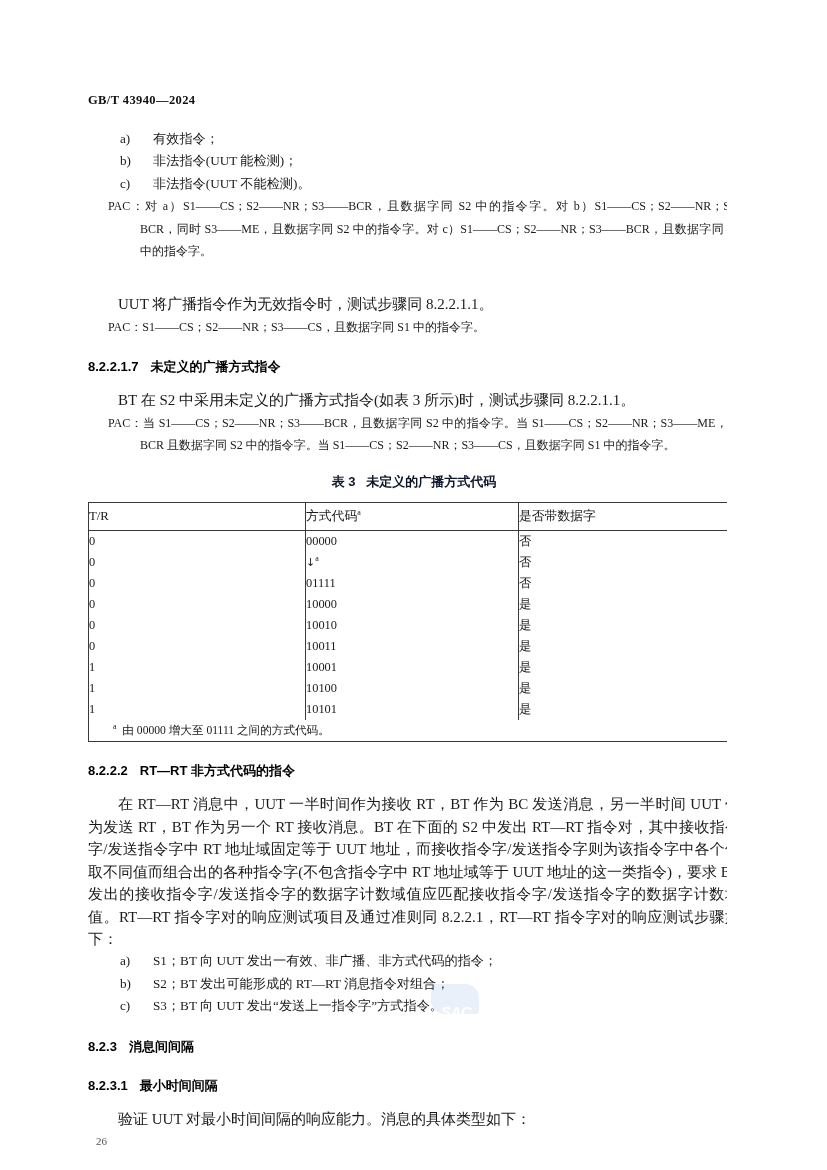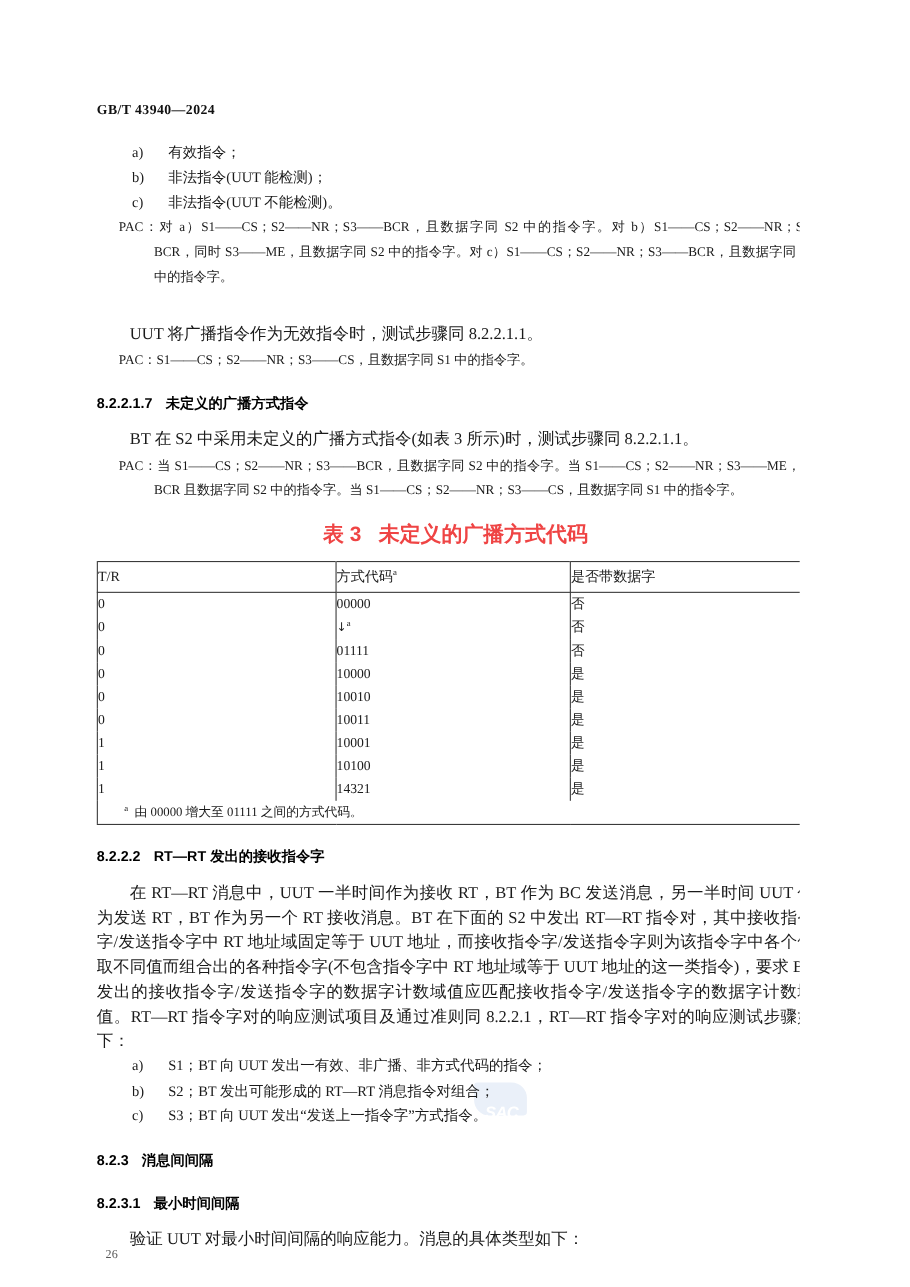--- a/index.html
+++ b/index.html
@@ -91,24 +91,24 @@
 
   .sp-before-head { height: 19px; }
   .sp-after-head { height: 12px; }
   .sp-small { height: 11px; }
   .sp-med { height: 17px; }
 
   
   .table-caption {
     font-family: "Liberation Sans", "DejaVu Sans", sans-serif;
     font-weight: bold;
-    font-size: 19px;
+    font-size: 13px;
     text-align: center;
     margin: 0;
-    color: #ef4444;
+    color: #0f172a;
   }
   table.data-table {
     border-collapse: collapse;
     width: 652px;
     margin: 0;
     table-layout: fixed;
     border: 1.1px solid #3a3a3a;
   }
   table.data-table th,
   table.data-table td {
@@ -291,32 +291,32 @@
           <td>10001</td>
           <td>是</td>
         </tr>
         <tr>
           <td>1</td>
           <td>10100</td>
           <td>是</td>
         </tr>
         <tr>
           <td>1</td>
-          <td>14321</td>
+          <td>10101</td>
           <td>是</td>
         </tr>
         <tr>
           <td class="footnote-cell" colspan="3"><sup class="fn">a</sup>&nbsp;&nbsp;<span>由 00000 增大至 01111 之间的方式代码。</span></td>
         </tr>
       </tbody>
     </table>
 
     <div class="sp-before-head"></div>
     <div class="heading">
-      <span class="num">8.2.2.2</span><span>RT—RT 发出的接收指令字</span>
+      <span class="num">8.2.2.2</span><span>RT—RT 非方式代码的指令</span>
     </div>
     <div class="sp-after-head"></div>
     <div class="body-text indent-2em">在 RT—RT 消息中，UUT 一半时间作为接收 RT，BT 作为 BC 发送消息，另一半时间 UUT 作为发送 RT，BT 作为另一个 RT 接收消息。BT 在下面的 S2 中发出 RT—RT 指令对，其中接收指令字/发送指令字中 RT 地址域固定等于 UUT 地址，而接收指令字/发送指令字则为该指令字中各个位取不同值而组合出的各种指令字(不包含指令字中 RT 地址域等于 UUT 地址的这一类指令)，要求 BT 发出的接收指令字/发送指令字的数据字计数域值应匹配接收指令字/发送指令字的数据字计数域值。RT—RT 指令字对的响应测试项目及通过准则同 8.2.2.1，RT—RT 指令字对的响应测试步骤如下：</div>
 
     <div class="list-block">
       <div class="list-item">
         <span class="marker">a)</span>
         <span class="item-text">S1；BT 向 UUT 发出一有效、非广播、非方式代码的指令；</span>
       </div>
       <div class="list-item">

